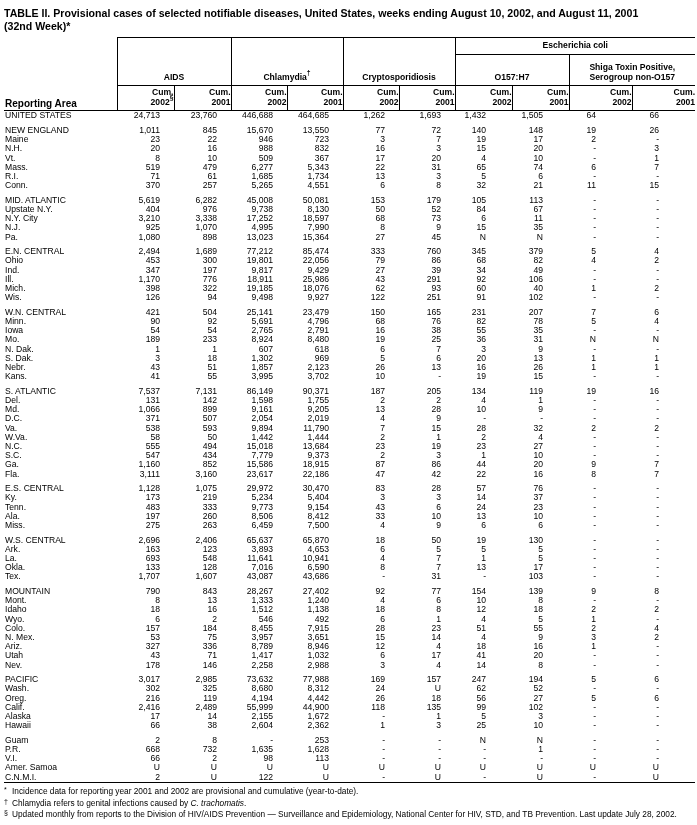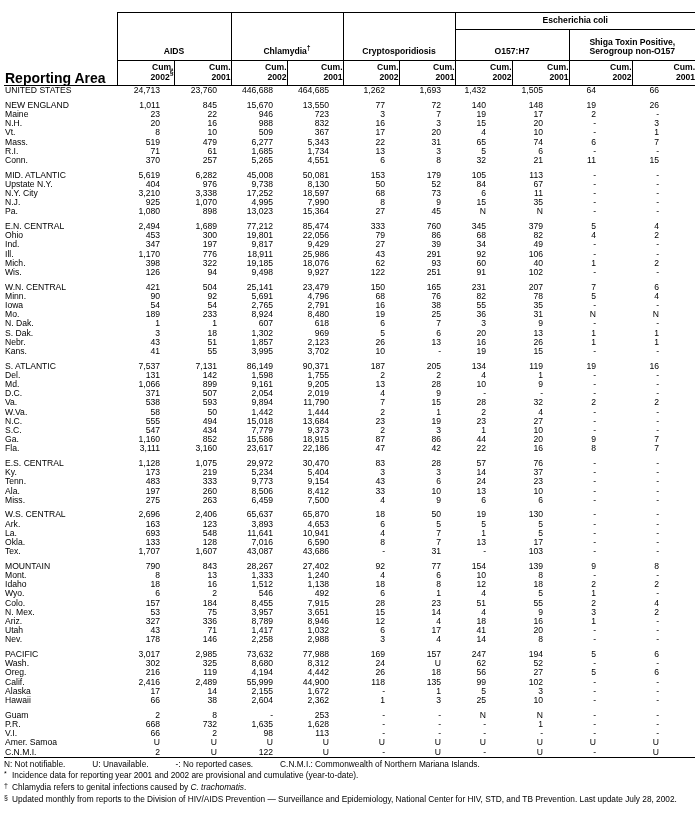--- a/index.html
+++ b/index.html
@@ -2,21 +2,21 @@
 <html><head>
 <meta charset="utf-8">
 <style>
   html,body { margin:0; padding:0; background:#fff; color:#000; }
   body { width:697px; height:825px; font-family:"Liberation Sans","DejaVu Sans",sans-serif; }
   .page { padding:7px 4px 0 4px; }
   .title { font-weight:bold; font-size:10.6px; line-height:12.6px; white-space:pre-line; }
 
   table.tbl { border-collapse:collapse; table-layout:fixed; width:691px; margin-top:5px; border-bottom:1px solid #000; }
   thead td { font-weight:bold; text-align:center; font-size:8.6px; line-height:9.6px; }
-  td.ra { text-align:left; vertical-align:bottom; padding:0 0 2px 1px; border-bottom:1px solid #000; font-size:14px; }
+  td.ra { text-align:left; vertical-align:bottom; padding:0 0 2px 1px; border-bottom:1px solid #000; font-size:10px; }
   td.grp { border-left:1px solid #000; border-top:1px solid #000; border-bottom:1px solid #000; vertical-align:bottom; padding:0 0 3px 0; height:44px; }
   td.ecoli { border-left:1px solid #000; border-top:1px solid #000; border-bottom:1px solid #000; padding:1px 0 2px 0; height:13px; }
   td.sub { border-left:1px solid #000; border-bottom:1px solid #000; vertical-align:bottom; padding:0 0 3px 0; }
   td.shiga { white-space:pre-line;text-align:center; }
   td.cum { border-left:1px solid #000; border-bottom:1px solid #000; padding:2px 0 3px 0;text-align:right; }
   sup { font-size:6.8px; position:relative; top:-1px; line-height:0; }
 
   tbody td { font-size:8.6px; height:9.2px; line-height:9.2px; padding:0; text-align:right; vertical-align:bottom; white-space:nowrap; overflow:visible; }
   tbody td.area { text-align:left; padding-left:1px; }
   tbody td.p14 { padding-right:14px; }
@@ -28,20 +28,22 @@
   .legend span { margin-right:27px; }
   .legend span:last-child { margin-right:0; }
   .note { padding-left:8px; text-indent:-8px; }
   .note.just { text-align:justify; }
   .note .mk { display:inline-block; width:8px; text-indent:0; font-size:7px; vertical-align:2px; }
 </style>
 </head>
 <body>
 
 <div class="page">
+  <div class="title">TABLE II. Provisional cases of selected notifiable diseases, United States, weeks ending August 10, 2002, and August 11, 2001
+(32nd Week)*</div>
 
   <table class="tbl">
     <colgroup>
       <col style="width:113px">
         <col style="width:57px">
         <col style="width:57px">
       <col style="width:56px">
         <col style="width:56px">
         <col style="width:56px">
         <col style="width:56px">
@@ -1005,22 +1007,19 @@
           <td class="p14">U</td>
           <td class="p26">-</td>
           <td class="p26">U</td>
           <td class="p36">-</td>
           <td class="p36">U</td>
         </tr>
       </tbody>
   </table>
 
   <div class="footnotes">
-    <div class="legend">
-      <span>N: Not notifiable.</span><span>U: Unavailable.</span><span>-: No reported cases.</span><span>C.N.M.I.: Commonwealth of Northern Mariana Islands.</span>
-    </div>
     <div id="fn-notes">
         <div class="note"><span class="mk">*</span>Incidence data for reporting year 2001 and 2002 are provisional and cumulative (year-to-date).</div>
         <div class="note"><span class="mk">†</span>Chlamydia refers to genital infections caused by <i>C. trachomatis</i>.</div>
         <div class="note just"><span class="mk">§</span>Updated monthly from reports to the Division of HIV/AIDS Prevention — Surveillance and Epidemiology, National Center for HIV, STD, and TB Prevention. Last update July 28, 2002.</div>
       </div>
   </div>
 </div>
 
 </body></html>

